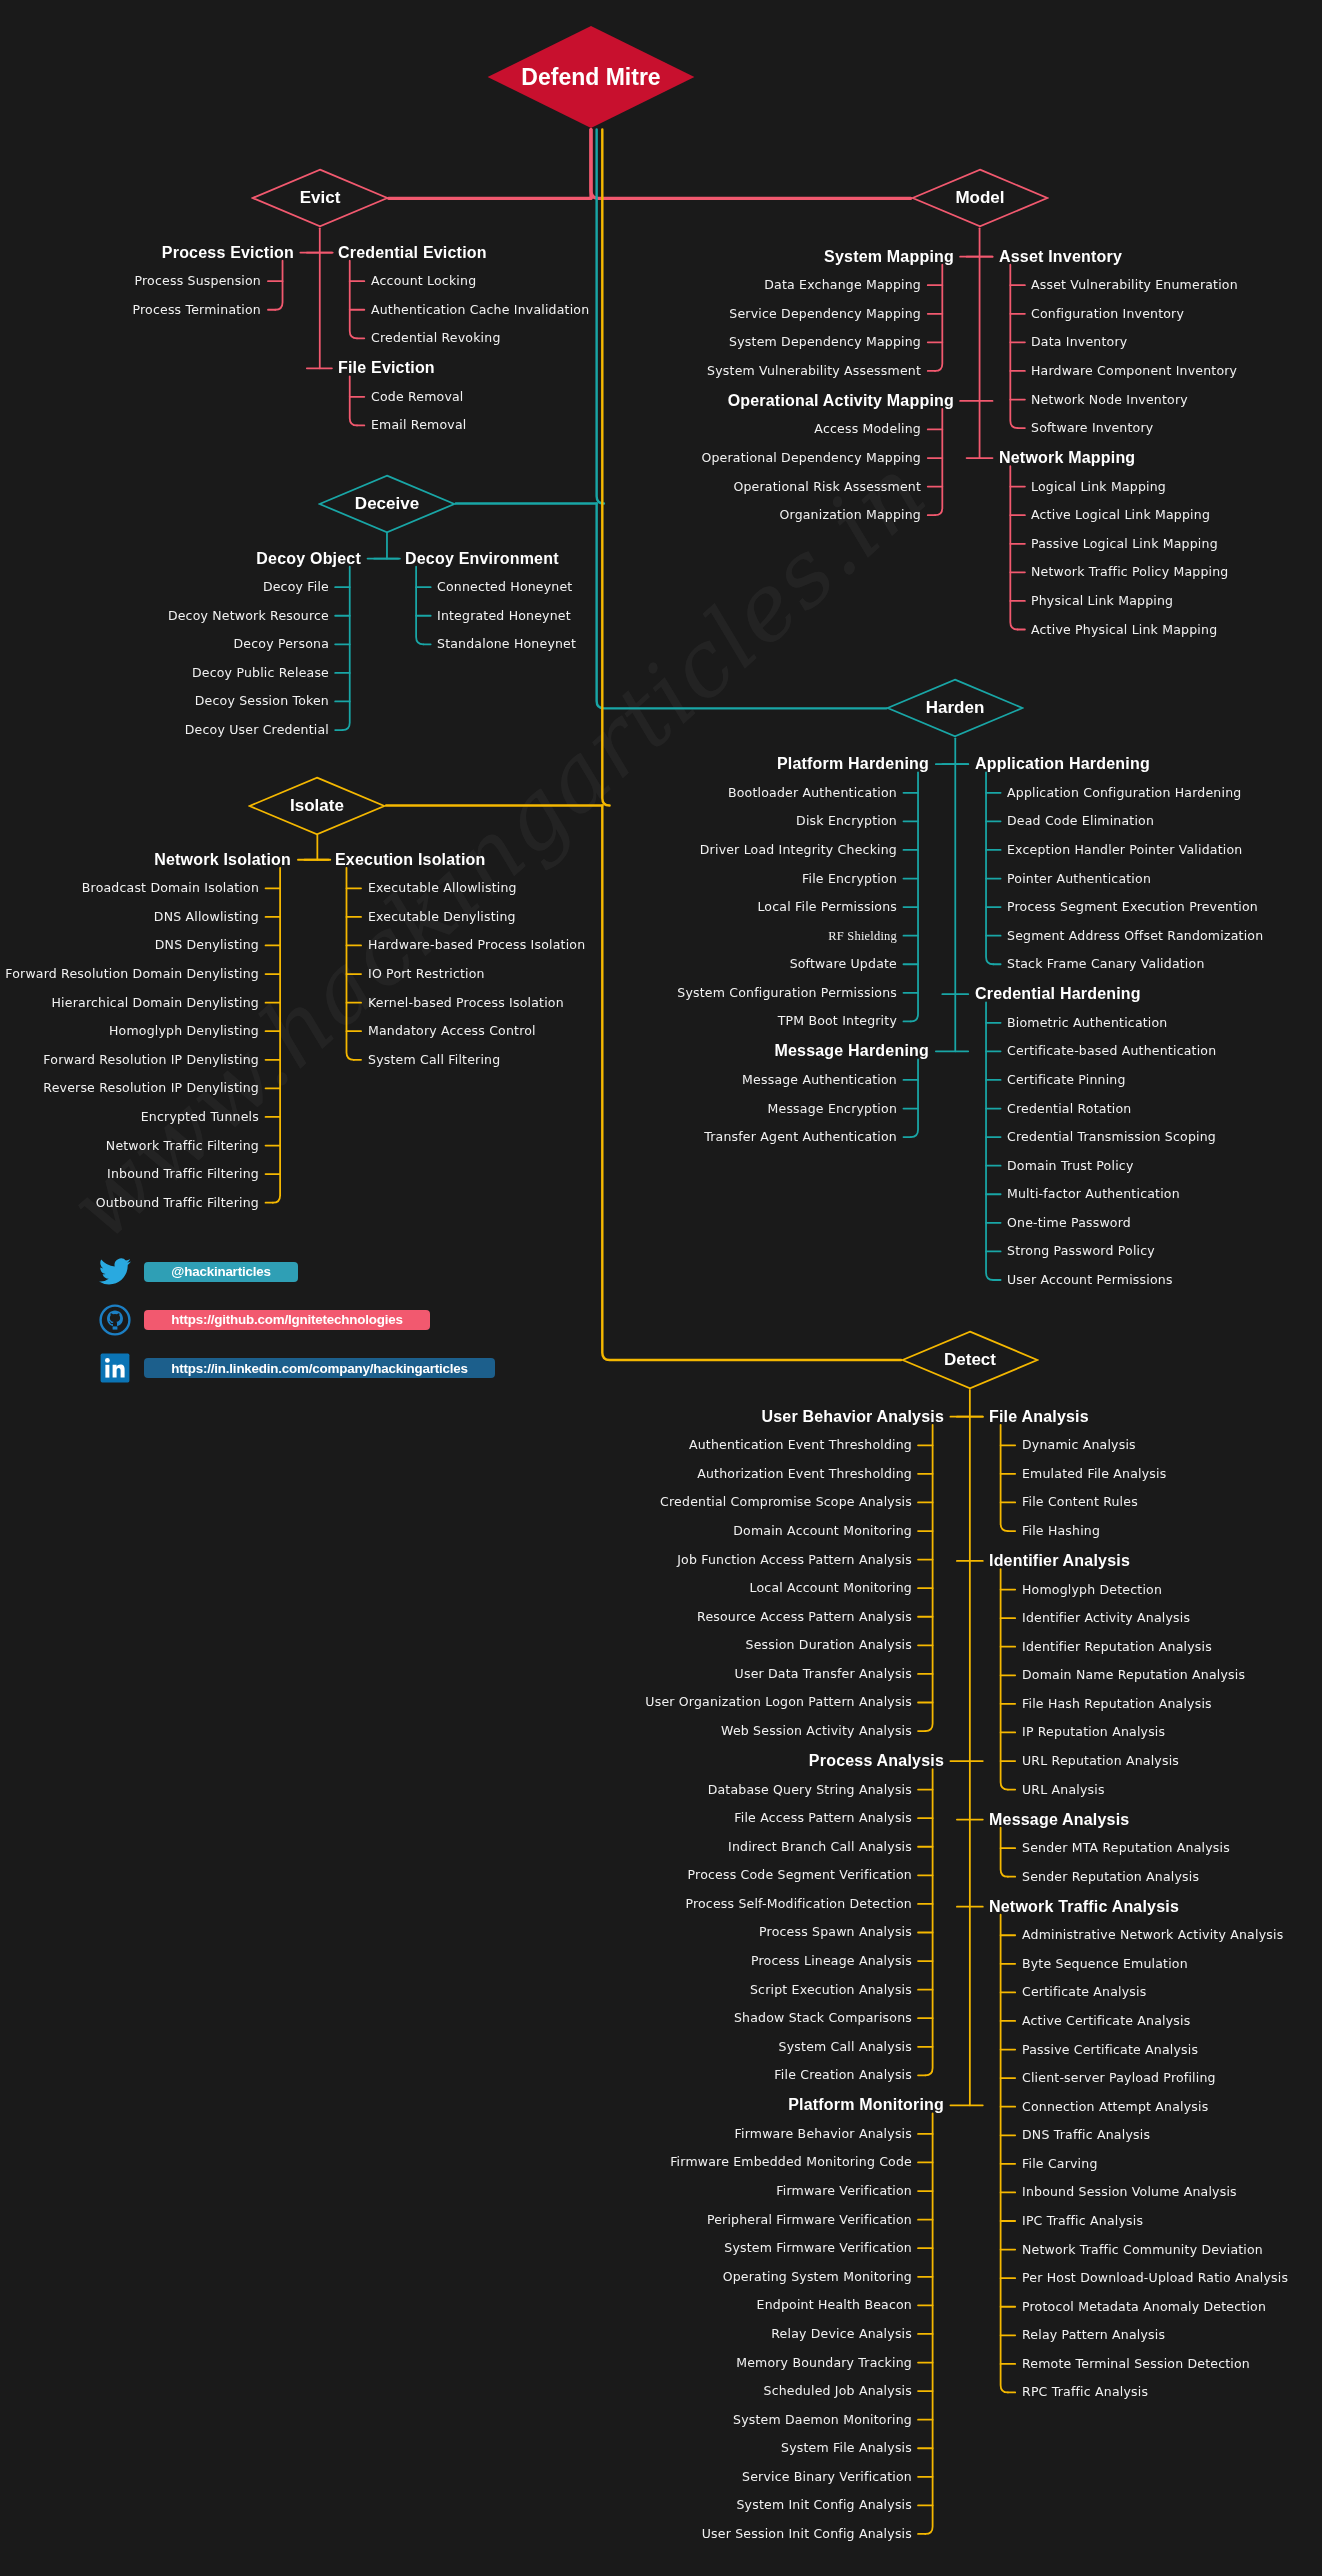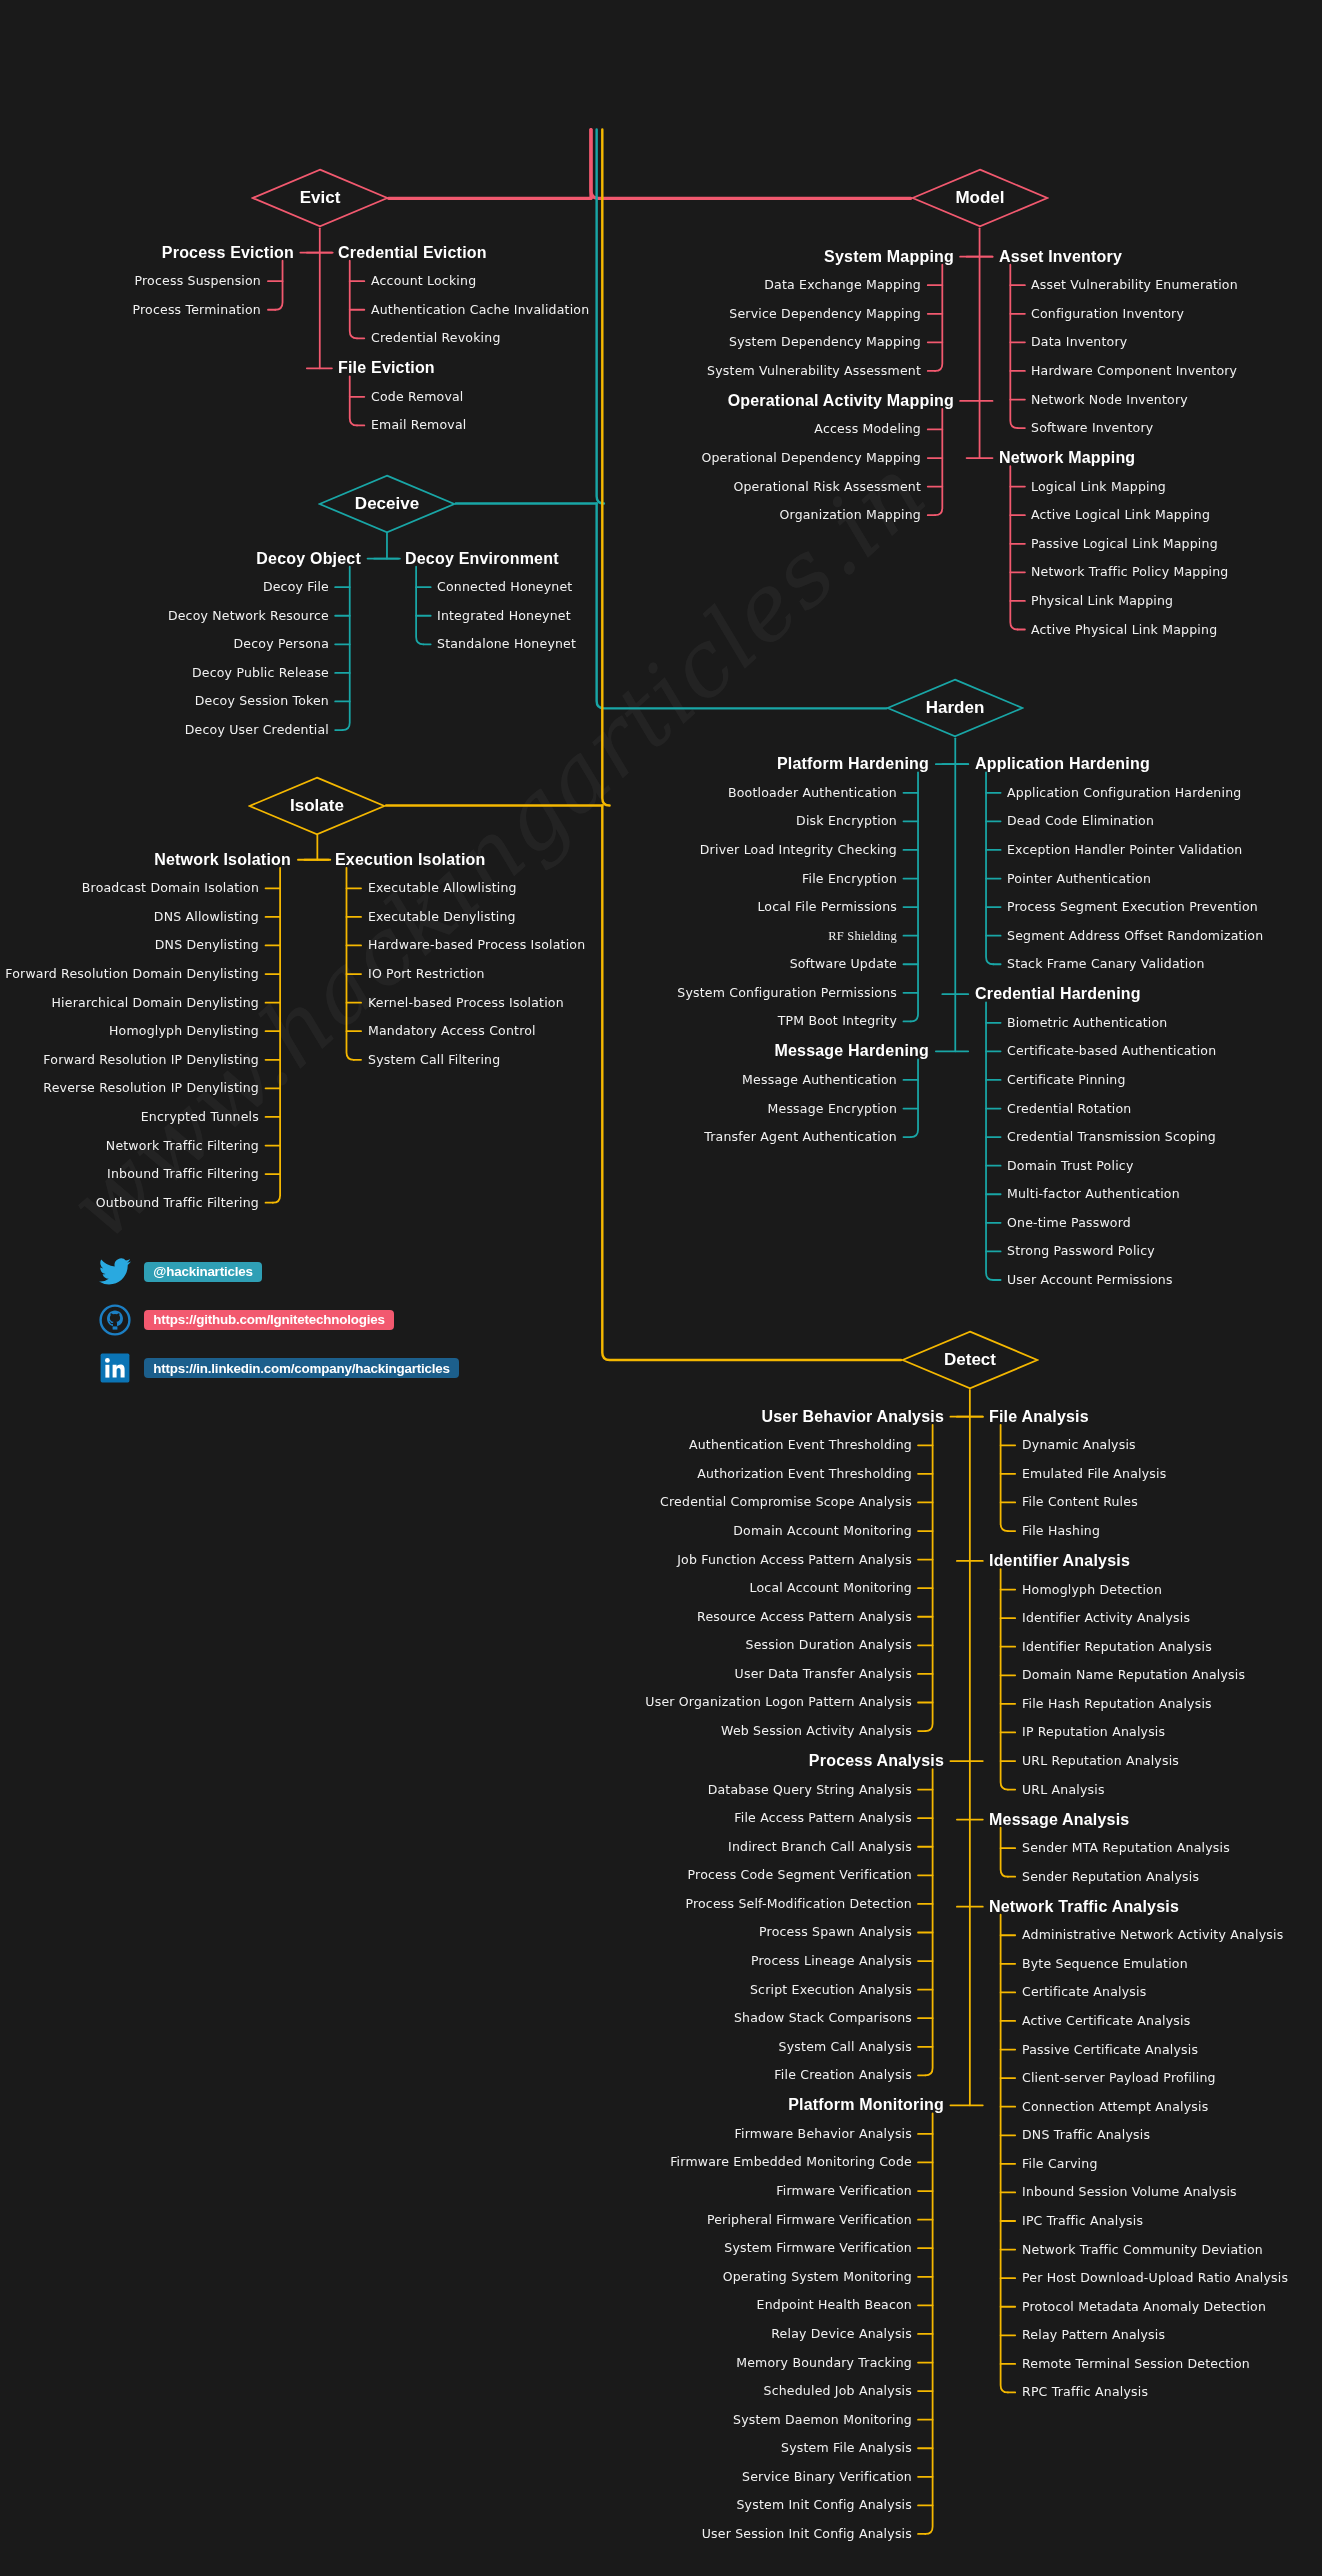--- a/index.html
+++ b/index.html
@@ -76,21 +76,21 @@
   #root-node { width: 210px; height: 105px; font-size: 23px; }
   .cat-diamond { width: 138px; height: 60px; font-size: 17px; }
 
   
   #social { position: absolute; left: 96px; top: 1253px; z-index: 4; }
   .social-row { display: flex; align-items: center; height: 37px; margin-bottom: 11.3px; }
   .social-icon { width: 37px; height: 32px; display:flex; align-items:center; justify-content:center; margin-right: 11.3px; }
   .social-pill {
     height: 20px;
     display: flex; align-items: center;
-    padding: 0 9px;
+    padding: 0 27px;
     border-radius: 4px;
     color: #ffffff;
     font-family: "Liberation Sans", sans-serif;
     font-weight: bold;
     font-size: 13.4px;
     letter-spacing: -0.2px;
   }
   #pill-twitter  { background: #2f9fb5; }
   #pill-github   { background: #f2596f; }
   #pill-linkedin { background: #1c5f8c; }
@@ -311,20 +311,26 @@
       <path d="M 730 245 L 480 245" stroke="#f2596f" stroke-width="4" fill="none" stroke-linecap="round" stroke-linejoin="round"></path>
       <path d="M 730 160 L 730 245" stroke="#f2596f" stroke-width="4" fill="none" stroke-linecap="round" stroke-linejoin="round"></path>
       <path d="M 737 160 L 737 613 Q 737 622 746 622" stroke="#19a6a6" stroke-width="3" fill="none" stroke-linecap="round" stroke-linejoin="round"></path>
       <path d="M 737 622 L 563 622" stroke="#19a6a6" stroke-width="3" fill="none" stroke-linecap="round" stroke-linejoin="round"></path>
       <path d="M 737 622 L 737 866 Q 737 875 746 875 L 1095 875" stroke="#19a6a6" stroke-width="3" fill="none" stroke-linecap="round" stroke-linejoin="round"></path>
       <path d="M 744 160 L 744 986 Q 744 995 753 995" stroke="#f5b800" stroke-width="3" fill="none" stroke-linecap="round" stroke-linejoin="round"></path>
       <path d="M 744 995 L 477 995" stroke="#f5b800" stroke-width="3" fill="none" stroke-linecap="round" stroke-linejoin="round"></path>
       <path d="M 744 995 L 744 1671 Q 744 1680 753 1680 L 1113 1680" stroke="#f5b800" stroke-width="3" fill="none" stroke-linecap="round" stroke-linejoin="round"></path>
     </svg>
 
+  <div class="diamond" id="root-node" style="left:591px; top:77px;">
+    <svg class="dshape" viewBox="0 0 260 130" preserveAspectRatio="none">
+      <polygon points="130,2 258,65 130,128 2,65" fill="#c8102e"></polygon>
+    </svg>
+    <span class="dlabel">Defend Mitre</span>
+  </div>
 
   <div id="nodes">
       <div class="diamond cat-diamond" style="left: 320px; top: 198px;">
         <svg class="dshape" viewBox="0 0 170 74" preserveAspectRatio="none">
           <polygon points="85,2 168,37 85,72 2,37" fill="none" stroke="#f2596f" stroke-width="2.2"></polygon>
         </svg>
         <span class="dlabel">Evict</span>
       </div>
       <div class="node branch r" style="left: 294px; top: 253px;"><span>Process Eviction</span></div>
       <div class="node leaf r" style="left: 261px; top: 281px;"><span>Process Suspension</span></div>

